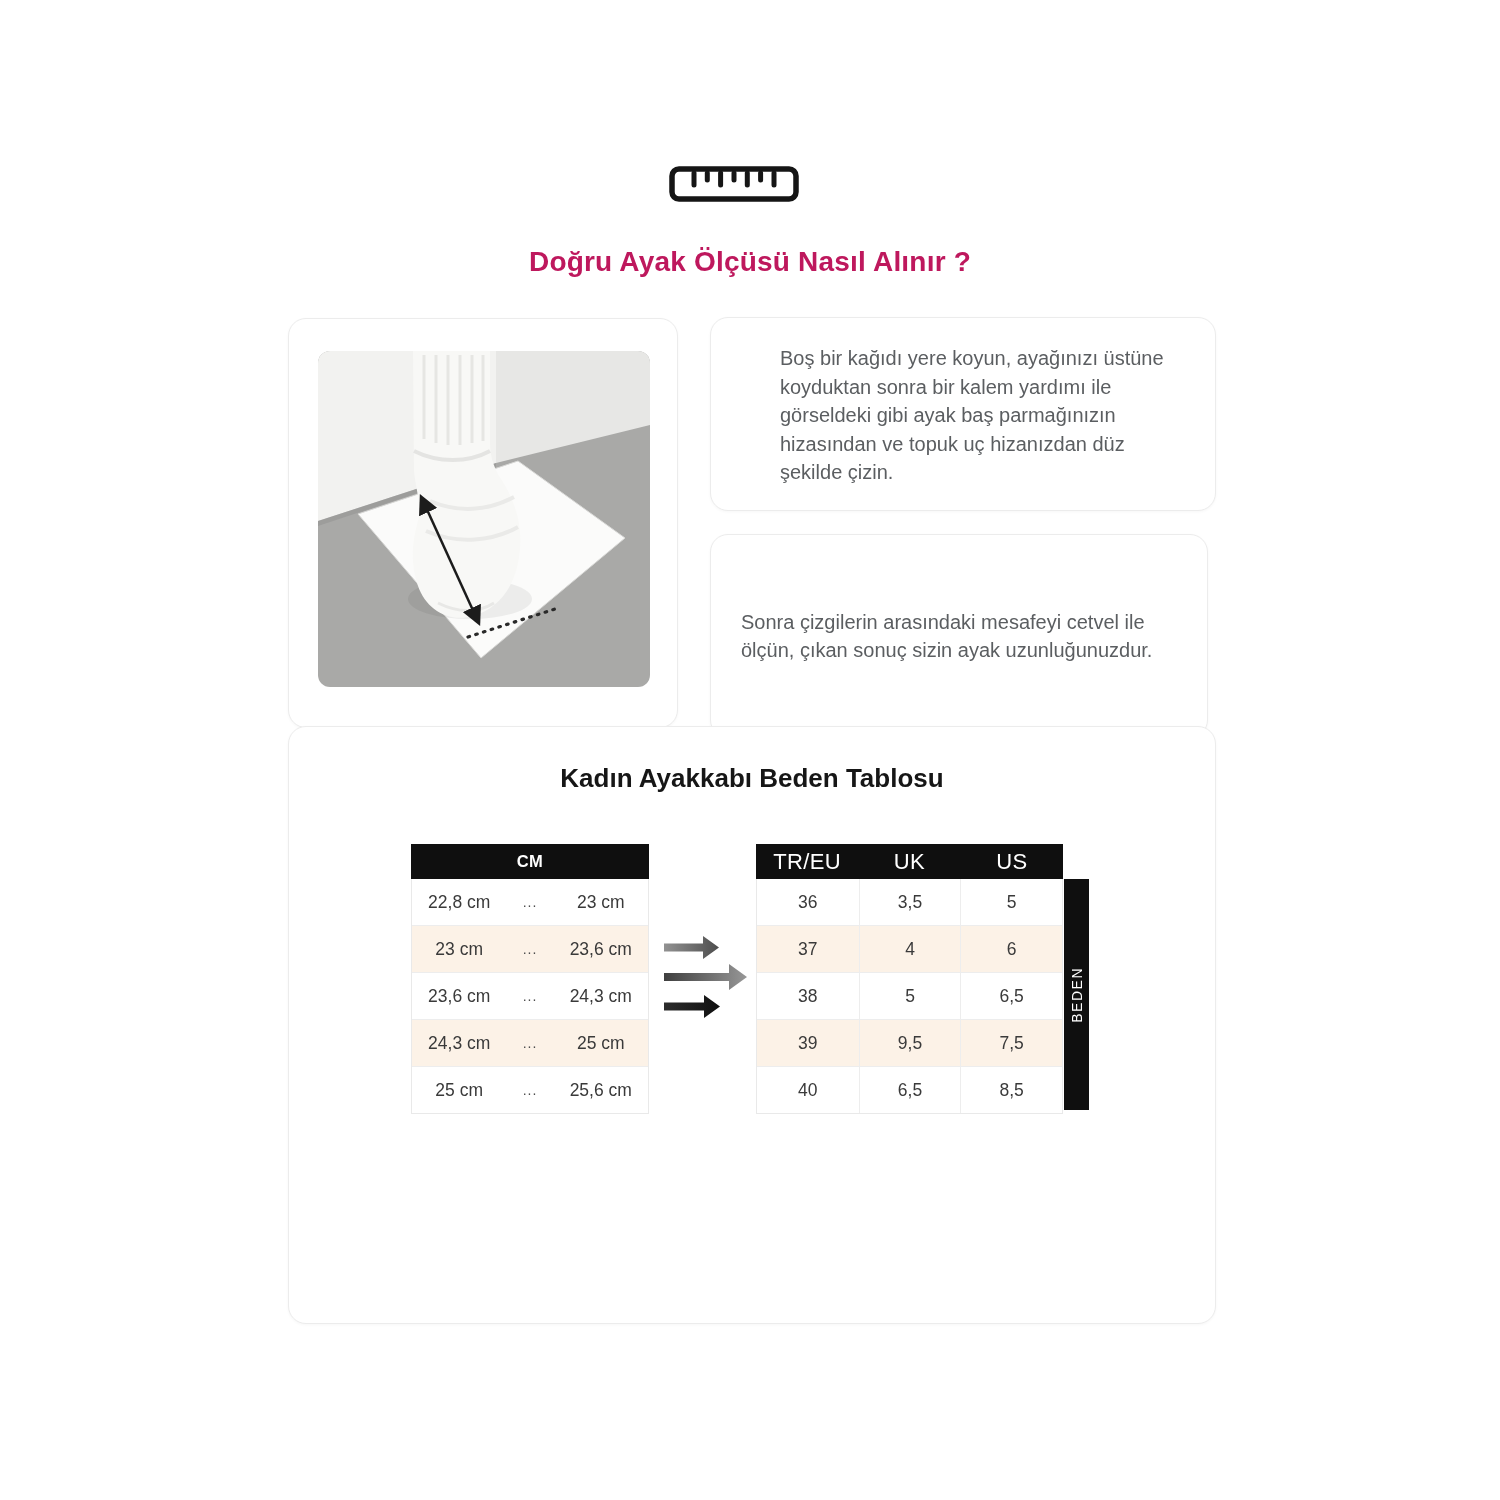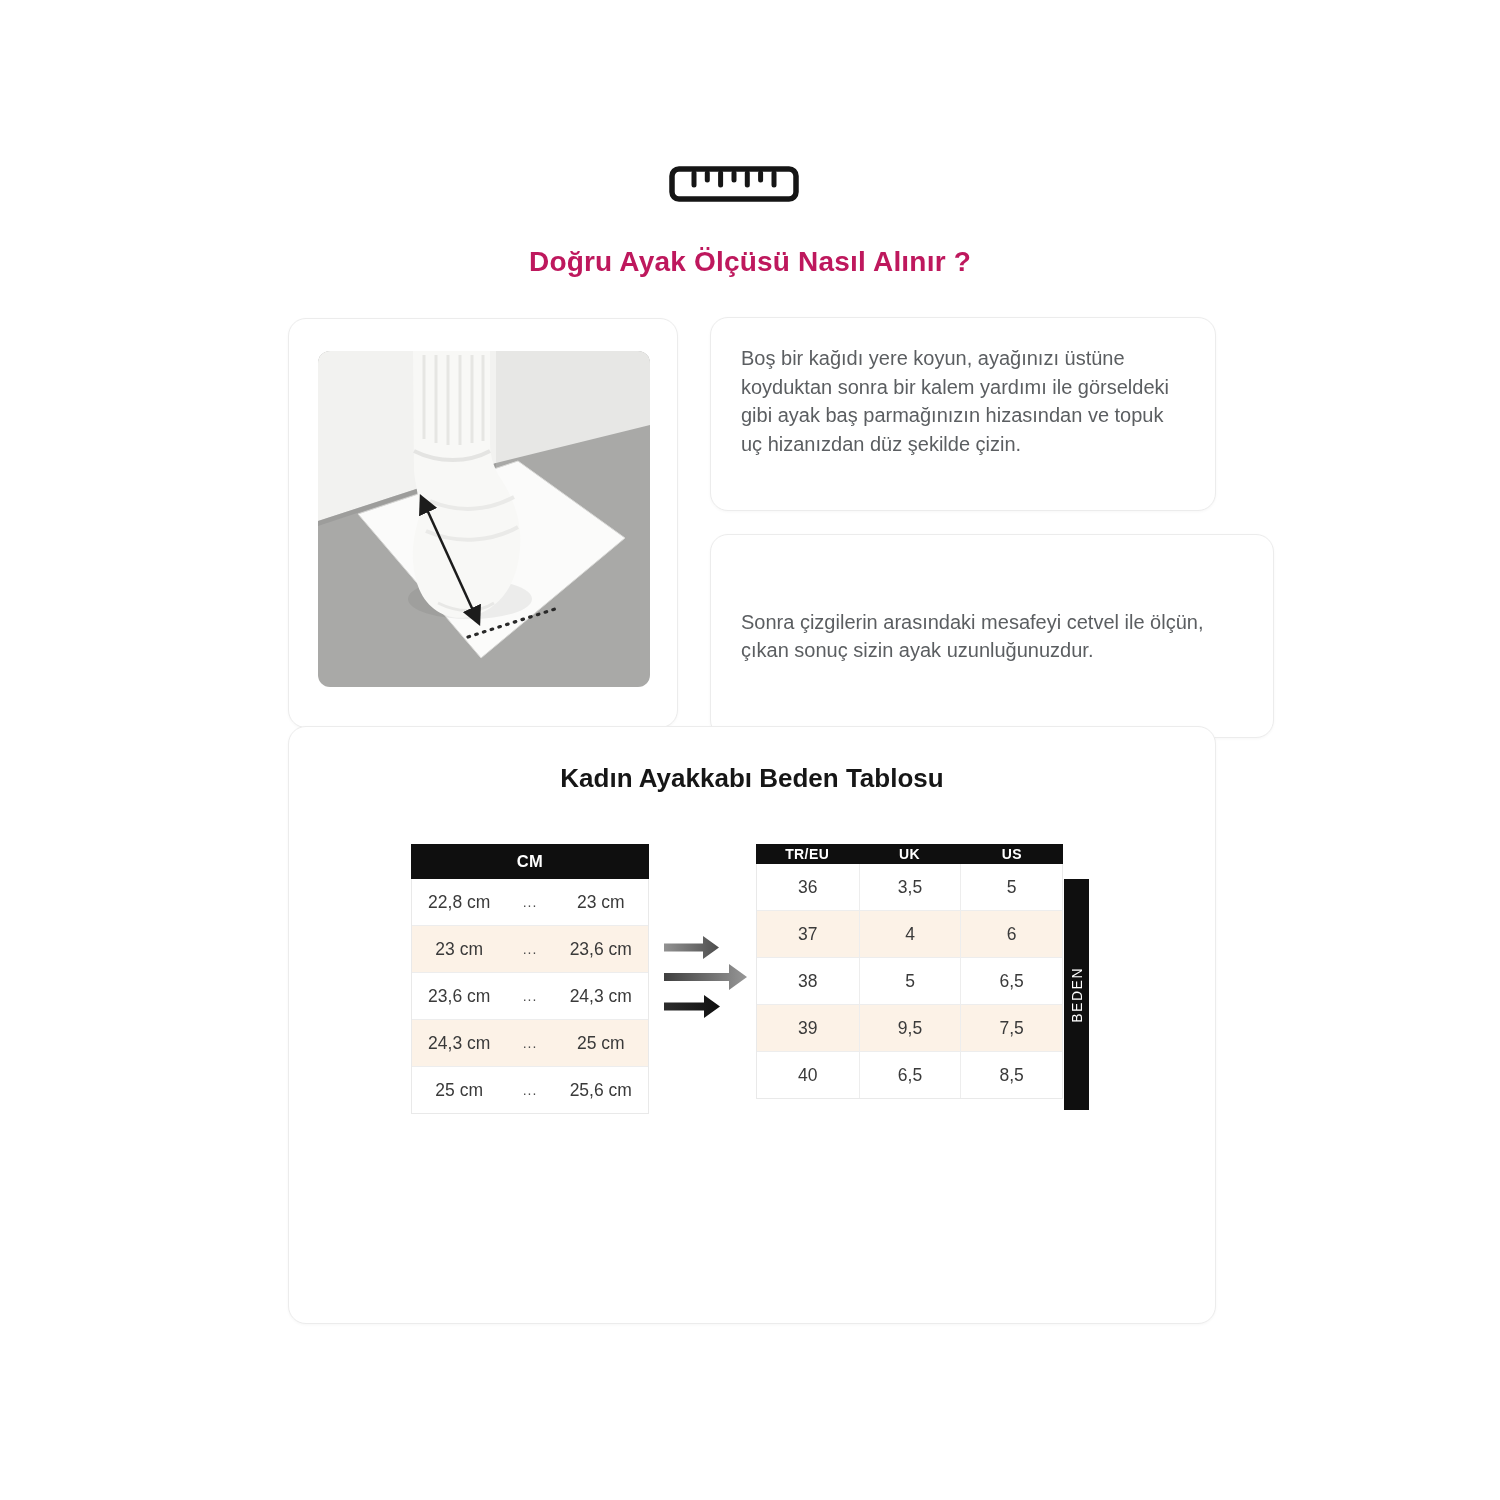--- a/index.html
+++ b/index.html
@@ -16,22 +16,22 @@
   }
   .card{
     background:#ffffff;border:1px solid #ececec;border-radius:18px;
     box-shadow:0 1px 3px rgba(0,0,0,.035);box-sizing:border-box;
   }
   .photo-card{left:288px;top:318px;width:390px;height:410px;}
   .photo-frame{
     position:absolute;left:29px;top:32px;width:332px;height:336px;
     border-radius:12px;overflow:hidden;
   }
-  .instr-card-1{left:710px;top:317px;width:506px;height:194px;}
-  .instr-card-2{left:710px;top:534px;width:564px;height:204px;display:flex;align-items:center;}
+  .instr-card-1{left:710px;top:317px;width:506px;height:194px;padding-left:39px;}
+  .instr-card-2{left:710px;top:534px;width:498px;height:204px;display:flex;align-items:center;}
   .instr-text{
     margin:0;padding:26px 30px;font-size:20px;line-height:28.5px;color:#5b5e61;
   }
   .instr-card-2 .instr-text{padding:0 30px;}
 
   
   .chart-card{left:288px;top:726px;width:928px;height:598px;}
   .chart-title{
     position:absolute;left:0;top:36px;width:100%;text-align:center;
     font-size:26px;font-weight:700;color:#161616;
@@ -44,22 +44,22 @@
   .tbl-body{border:1px solid #e9e9e9;border-top:none;background:#4c1d95;}
   .row{height:46px;display:grid;align-items:center;text-align:center;
     font-size:17.5px;font-weight:500;color:#3a3a3a;background:#ffffff;}
   .row + .row{border-top:1px solid #ededed;}
   .row.alt{background:#fcf2e7;}
   .cm-tbl{left:122px;top:117px;width:238px;}
   .cm-row{grid-template-columns:40% 20% 40%;}
   .cm-dots{font-size:14px;color:#4d4d4d;letter-spacing:1px;}
   .sz-tbl{left:467px;top:117px;width:307px;}
   .sz-head{display:grid;grid-template-columns:1fr 1fr 1fr;}
-  .sz-head .hcell{height:20px;display:flex;align-items:center;justify-content:center;
-    background:#0f0f0f;color:#fff;font-size:14px;font-weight:700;letter-spacing:.4px;}
+  .sz-head .hcell{height:35px;display:flex;align-items:center;justify-content:center;
+    background:#0f0f0f;color:#fff;font-size:22px;font-weight:400;letter-spacing:.4px;}
   .sz-row{grid-template-columns:1fr 1fr 1fr;}
   .sz-row span{display:flex;align-items:center;justify-content:center;height:100%;}
   .sz-row span + span{border-left:1px solid #ededed;}
   .beden-bar{
     left:775px;top:152px;width:25px;height:231px;background:#0f0f0f;
     display:flex;align-items:center;justify-content:center;
   }
   .beden-label{
     color:#ffffff;font-size:14px;font-weight:500;letter-spacing:1.5px;
     writing-mode:vertical-rl;transform:rotate(180deg);white-space:nowrap;

